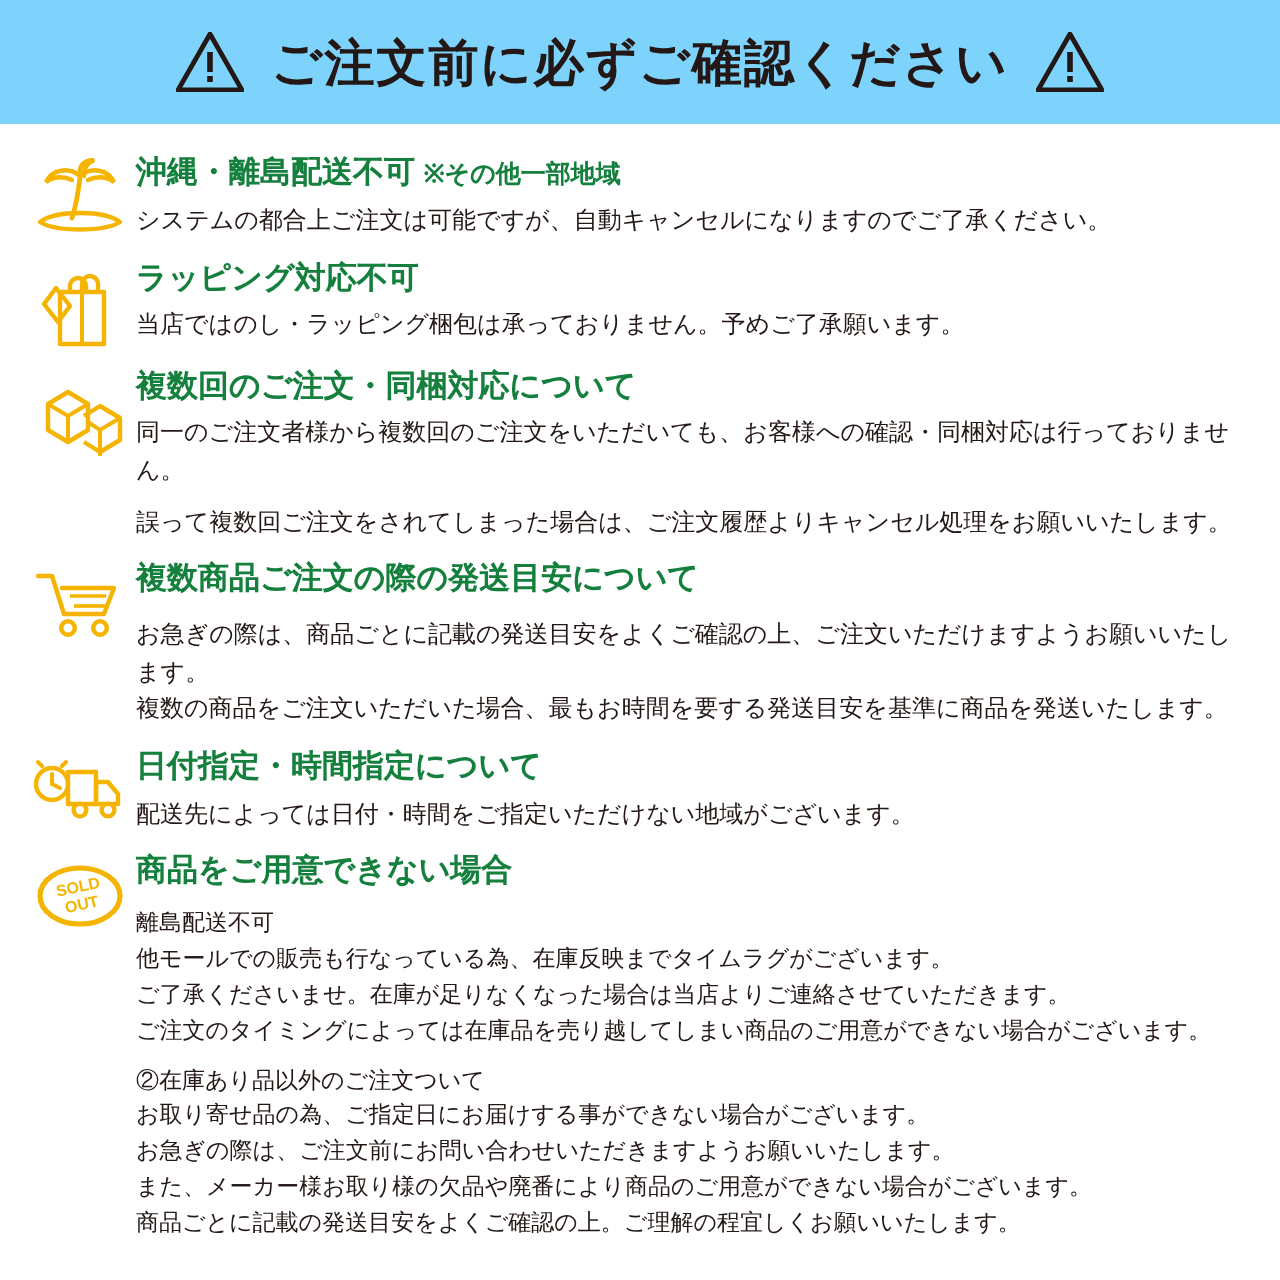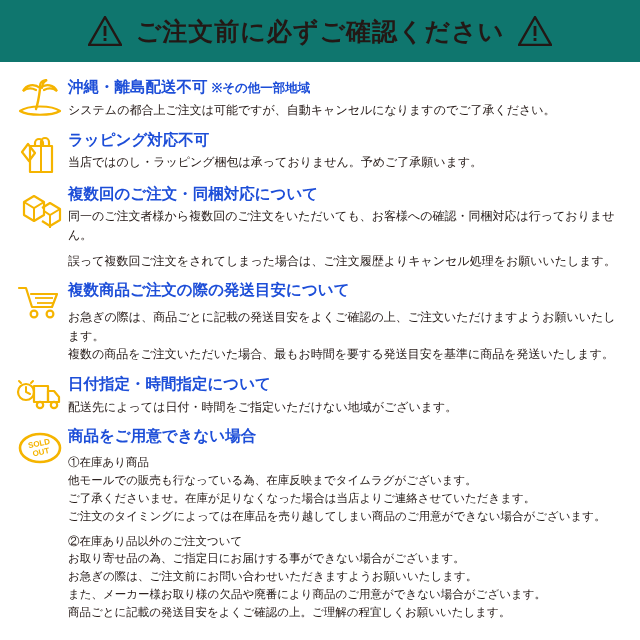--- a/index.html
+++ b/index.html
@@ -19,21 +19,21 @@
     width: 640px;
     height: 640px;
     background: #ffffff;
   }
 
   
   .banner {
     position: relative;
     width: 640px;
     height: 62px;
-    background: #0f766e;
+    background: #7dd3fc;
     display: flex;
     align-items: center;
     justify-content: center;
     box-sizing: border-box;
   }
   .banner-title {
     font-size: 25px;
     font-weight: bold;
     letter-spacing: 1px;
     color: #231815;
@@ -67,21 +67,21 @@
   }
   .sec-body {
     flex: 1 1 auto;
     padding-left: 2px;
   }
   .sec-title {
     font-size: 15.5px;
     font-weight: bold;
     line-height: 1.35;
     margin: 0 0 3px 0;
-    color: #1d4ed8;
+    color: #15803d;
   }
   .sec-title .sub {
     font-size: 12.5px;
     font-weight: bold;
   }
   .sec-line {
     font-size: 12px;
     line-height: 1.55;
     margin: 0;
     color: #231815;
@@ -217,21 +217,21 @@
           <g transform="rotate(-12 23 20)">
             <text x="23" y="18" font-family="Liberation Sans, sans-serif" font-size="8" font-weight="bold" fill="#f5b400" text-anchor="middle">SOLD</text>
             <text x="23" y="27" font-family="Liberation Sans, sans-serif" font-size="8" font-weight="bold" fill="#f5b400" text-anchor="middle">OUT</text>
           </g>
         </svg>
       </div>
       <div class="sec-body">
         <div class="sec-title">
           <span>商品をご用意できない場合</span>
         </div>
-        <p class="sec-line gap">①在庫あり商品</p>
+        <p class="sec-line gap">離島配送不可</p>
         <p class="sec-line">他モールでの販売も行なっている為、在庫反映までタイムラグがございます。</p>
         <p class="sec-line">ご了承くださいませ。在庫が足りなくなった場合は当店よりご連絡させていただきます。</p>
         <p class="sec-line">ご注文のタイミングによっては在庫品を売り越してしまい商品のご用意ができない場合がございます。</p>
         <p class="sec-line gap">②在庫あり品以外のご注文ついて</p>
         <p class="sec-line">お取り寄せ品の為、ご指定日にお届けする事ができない場合がございます。</p>
         <p class="sec-line">お急ぎの際は、ご注文前にお問い合わせいただきますようお願いいたします。</p>
         <p class="sec-line">また、メーカー様お取り様の欠品や廃番により商品のご用意ができない場合がございます。</p>
         <p class="sec-line">商品ごとに記載の発送目安をよくご確認の上。ご理解の程宜しくお願いいたします。</p>
       </div>
     </div>

